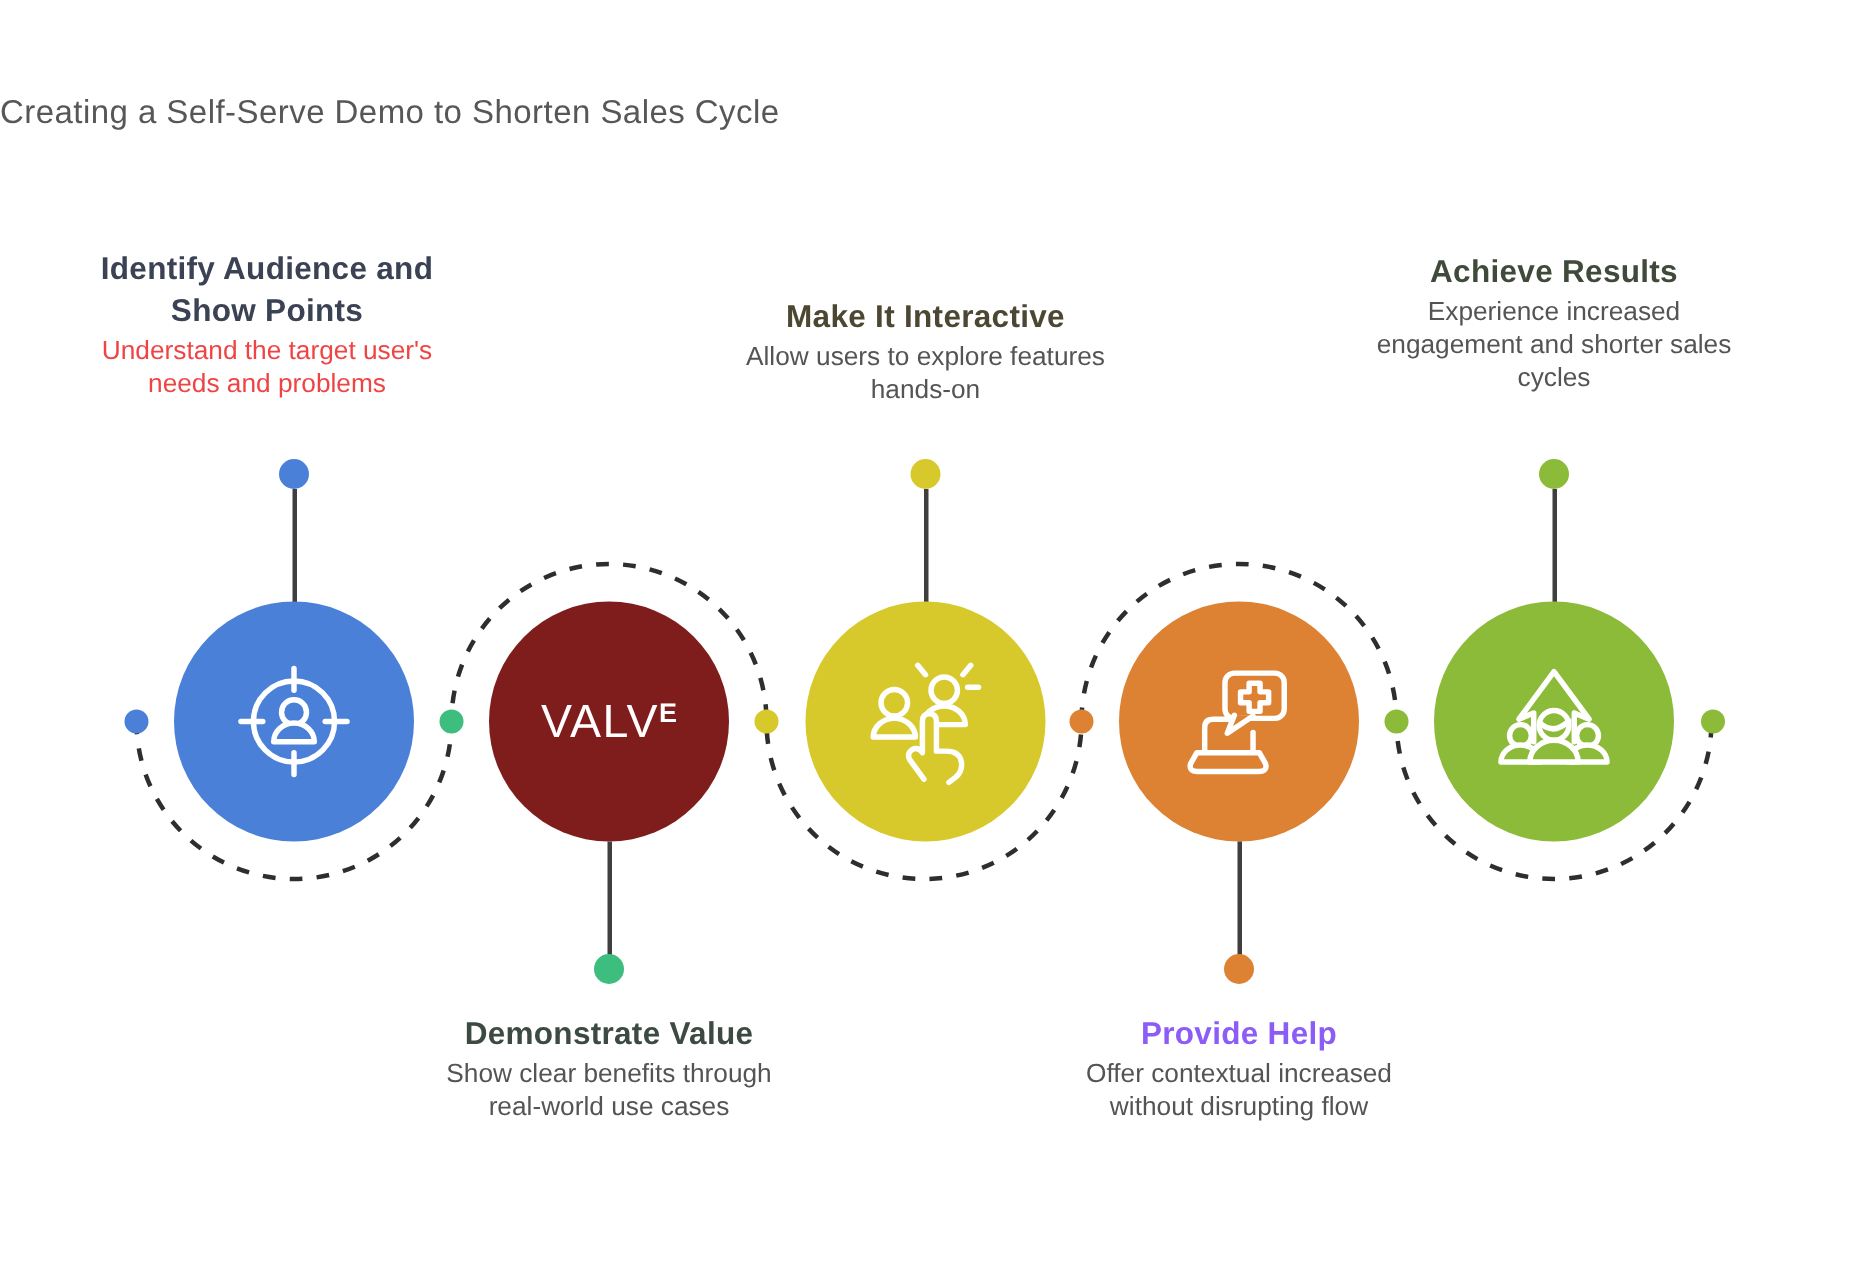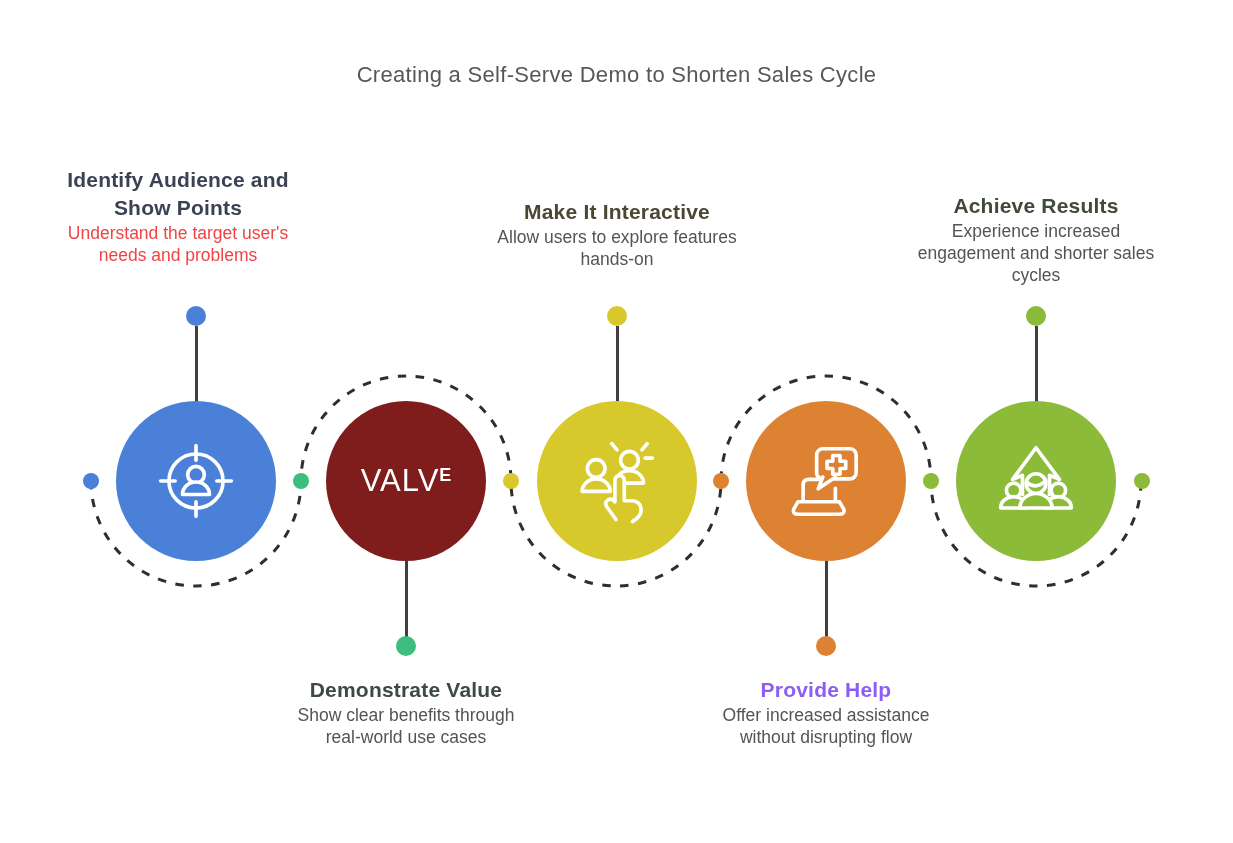--- a/index.html
+++ b/index.html
@@ -10,21 +10,20 @@
     width: 1233px;
     height: 843px;
     background: #ffffff;
     overflow: hidden;
   }
   .page-title {
     position: absolute;
     top: 62px;
     left: 0;
     width: 100%;
-    text-align: center;
     font-size: 22px;
     font-weight: 400;
     letter-spacing: 0.3px;
   }
   .connector-svg {
     position: absolute;
     top: 0;
     left: 0;
     width: 1233px;
     height: 843px;
@@ -193,27 +192,27 @@
       <path d="M56.5 25.5 h7 v5.5 h5.5 v7 h-5.5 v5.5 h-7 v-5.5 H51 v-7 h5.5 z"></path>
     </svg>
   </div>
   <div class="stem" style="left:824.5px; top:561px"></div>
   <div class="node-dot" style="left: 816px; top: 636px; background-color: rgb(221, 129, 51);"></div>
   <div class="text-block" style="left:676px; top:676px">
     <div class="step-title" style="color: #8b5cf6;">
       <div>Provide Help</div>
     </div>
     <div class="step-desc" style="color: rgb(84, 84, 84);">
-      <div>Offer increased assistance</div>
+      <div>Offer contextual increased</div>
       <div>without disrupting flow</div>
     </div>
   </div>
 
   <div class="text-block" style="left:886px; top:168px">
-    <div class="step-title" style="color: rgb(64, 74, 58); margin-top: 24px;">
+    <div class="step-title" style="color: rgb(64, 74, 58);">
       <div>Achieve Results</div>
     </div>
     <div class="step-desc" style="color: rgb(84, 84, 84);">
       <div>Experience increased</div>
       <div>engagement and shorter sales</div>
       <div>cycles</div>
     </div>
   </div>
   <div class="node-dot" style="left: 1026px; top: 306px; background-color: rgb(140, 186, 57);"></div>
   <div class="stem" style="left:1034.5px; top:326px"></div>

